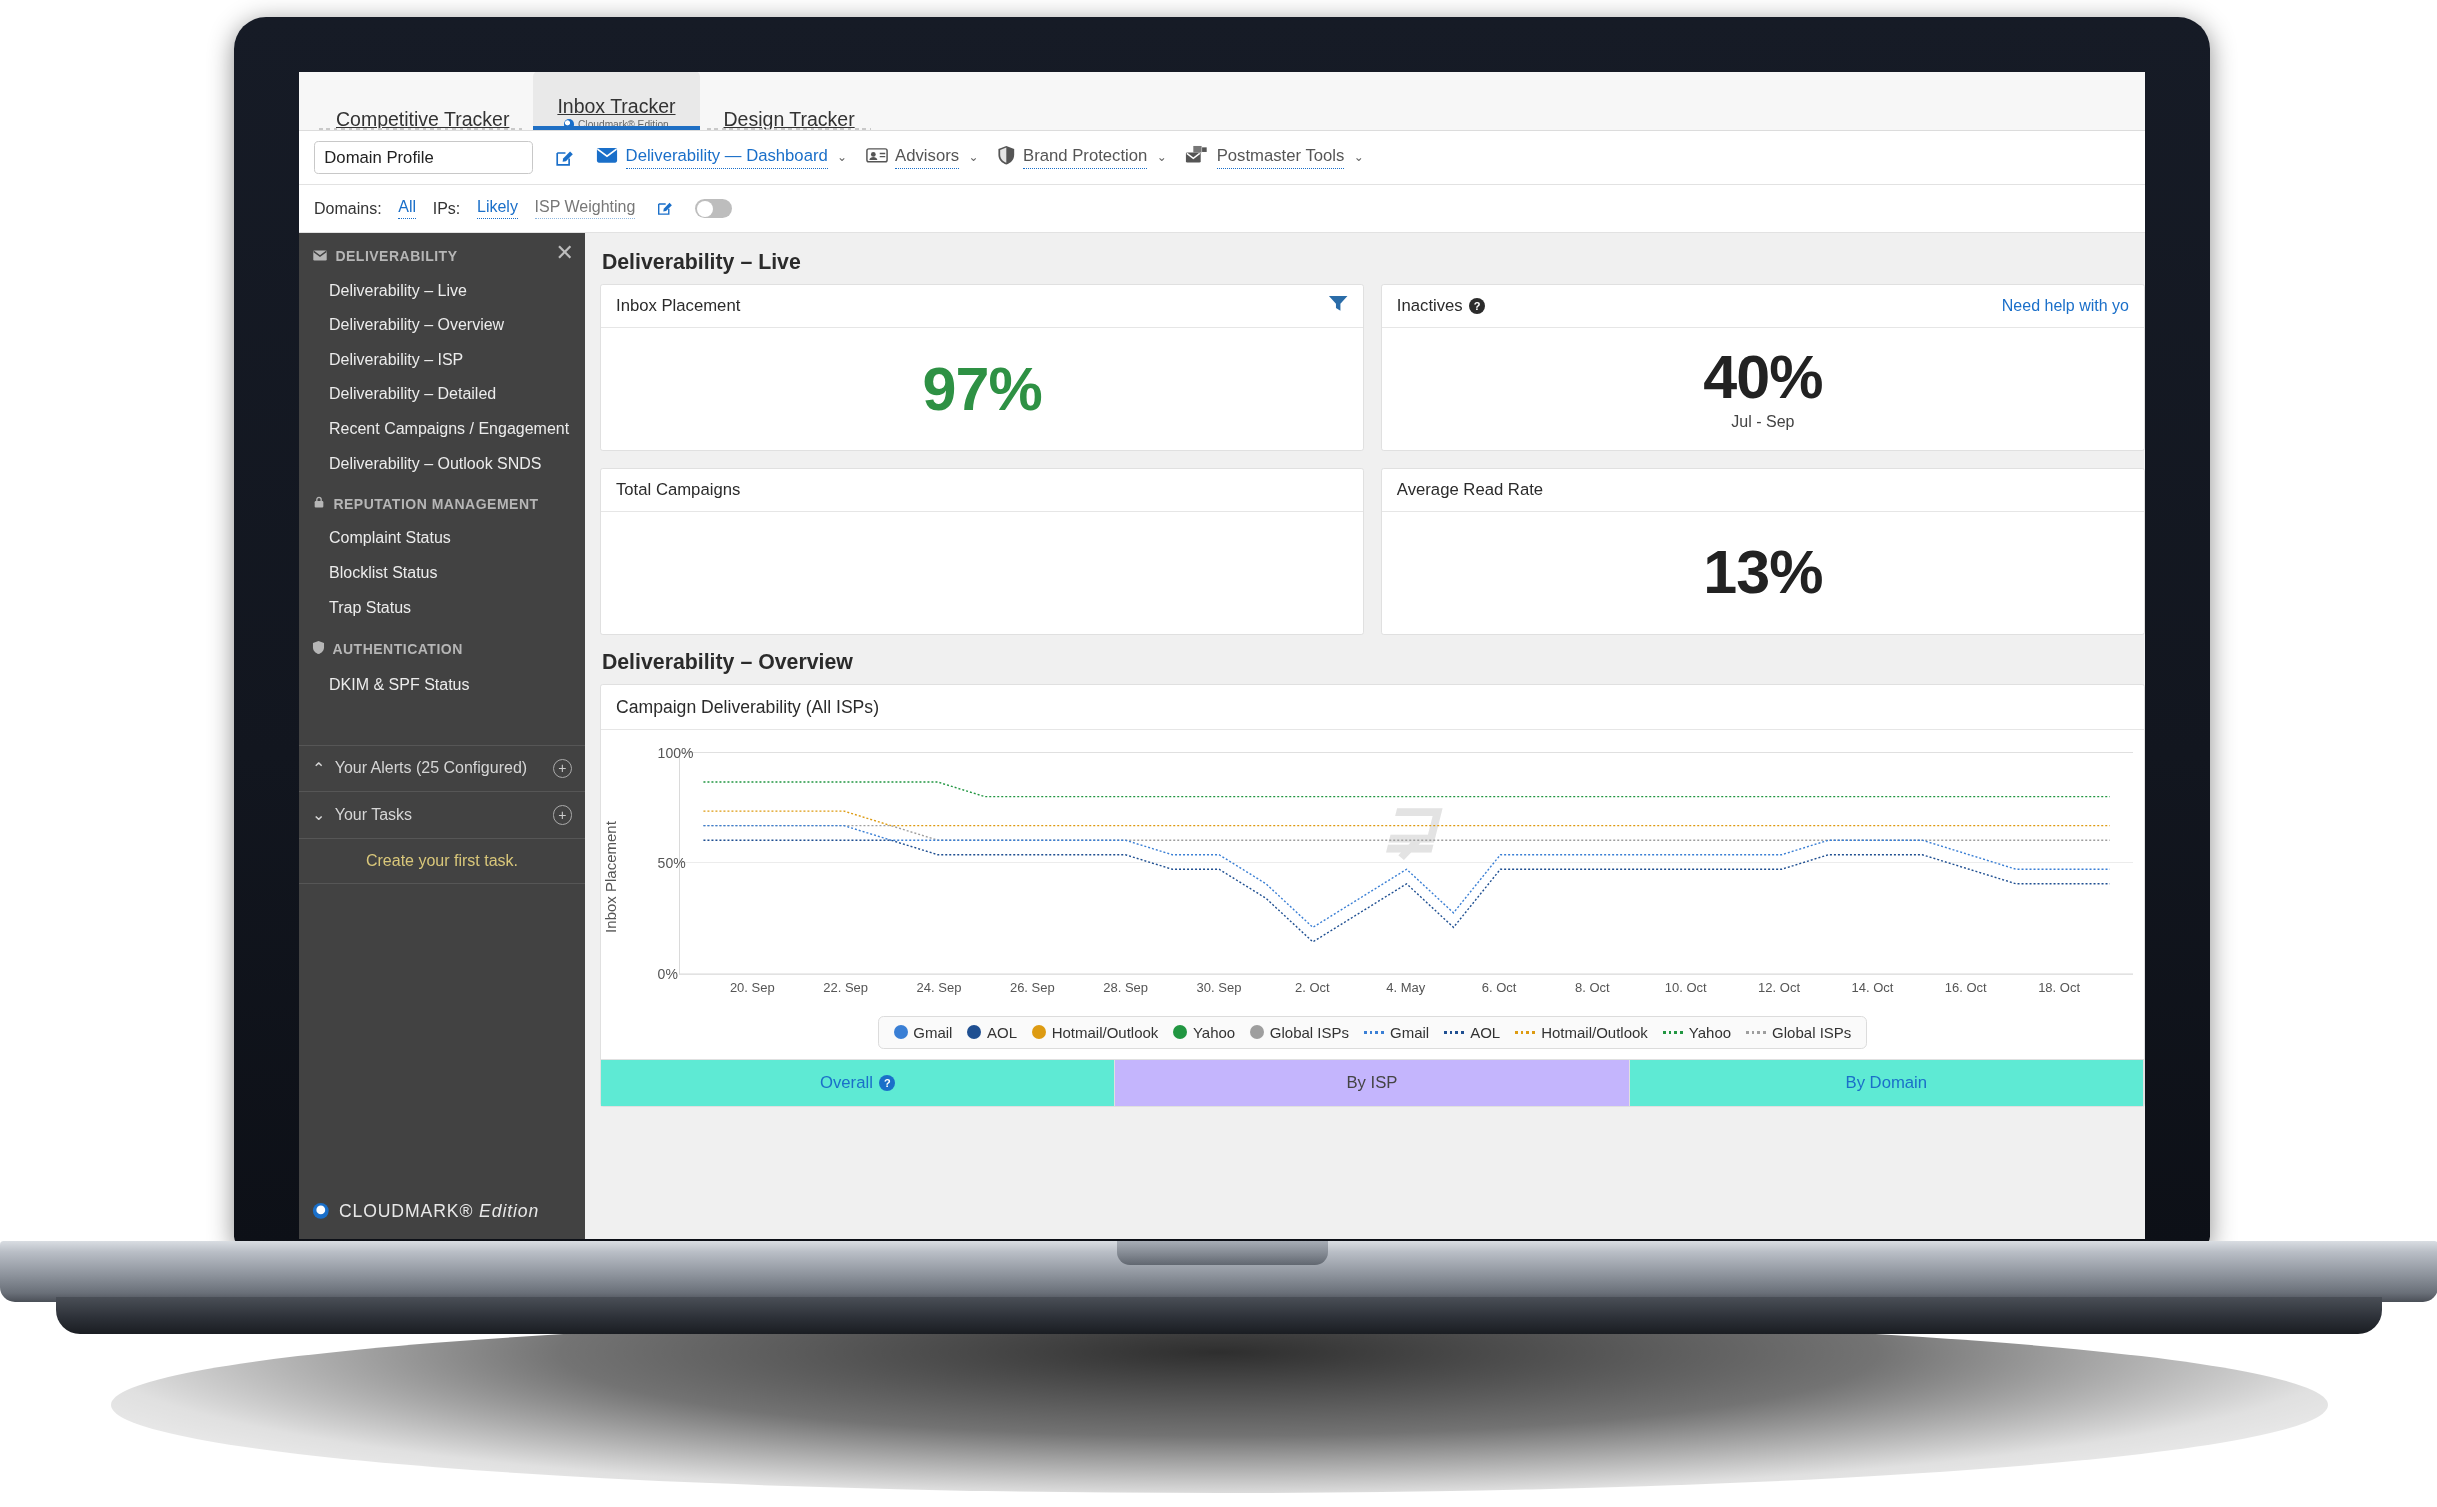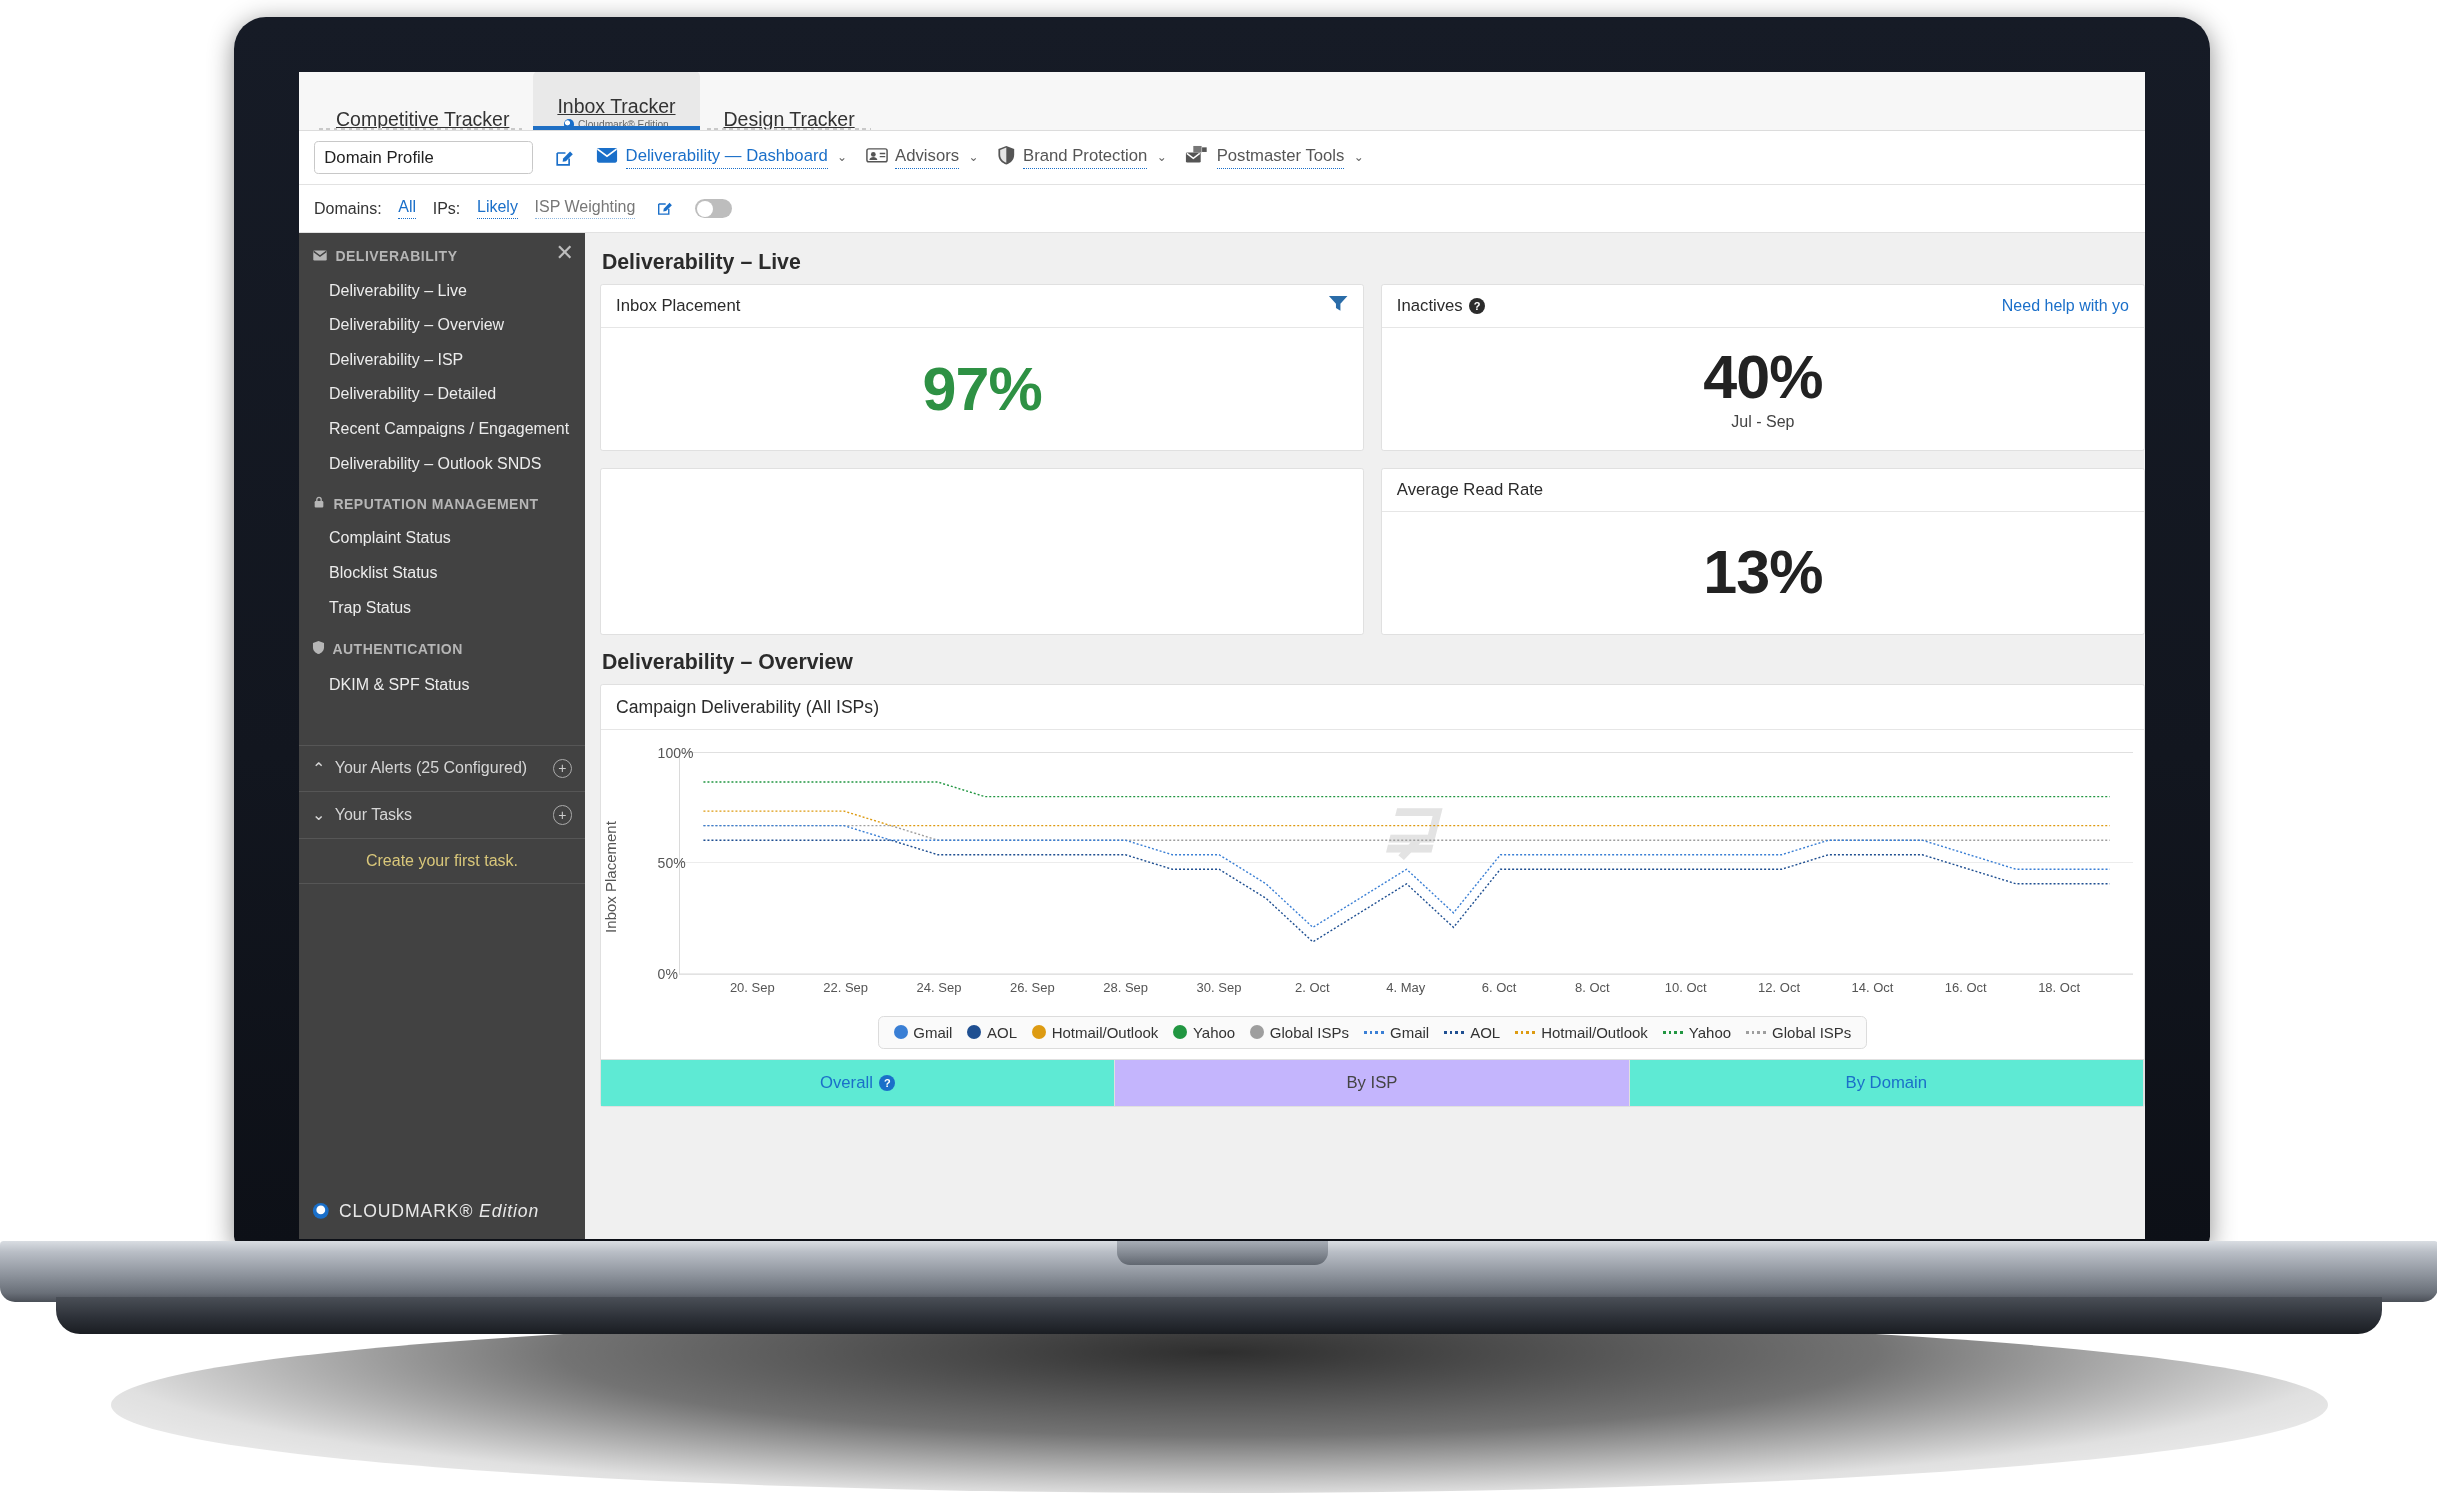--- a/index.html
+++ b/index.html
@@ -460,20 +460,23 @@
                 </span>
                 <span class="help-link">Need help with yo</span>
               </div>
               <div class="card-body">
                 <div class="bignum">40%</div>
                 <div class="sublabel-sm">Jul - Sep</div>
               </div>
             </div>
 
             <div class="card">
+              <div class="card-head">
+                <span class="ht">Total Campaigns</span>
+              </div>
             </div>
 
             <div class="card">
               <div class="card-head">
                 <span class="ht">Average Read Rate</span>
               </div>
               <div class="card-body">
                 <div class="bignum">13%</div>
               </div>
             </div>

